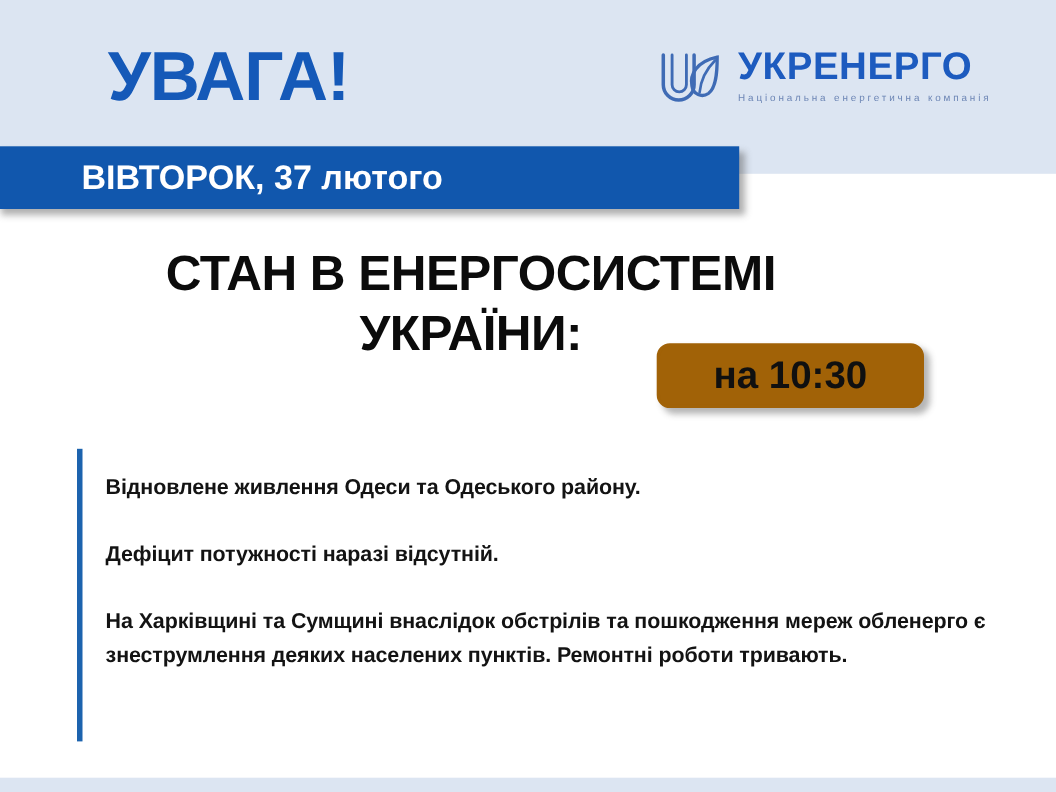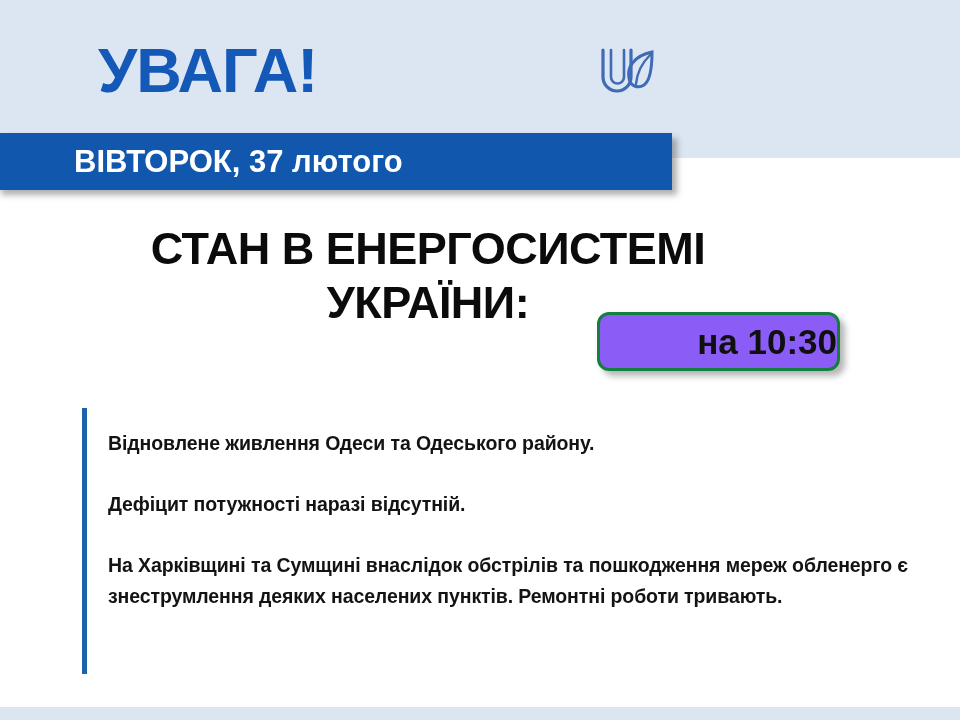--- a/index.html
+++ b/index.html
@@ -137,48 +137,47 @@
     text-align: center;
   }
 
   
   .time-badge {
     position: absolute;
     left: 597px;
     top: 312px;
     width: 243px;
     height: 59px;
-    background: #8b5cf6;
-    border: 3px solid #15803d;
+    background: #a16207;
+    border: 3px solid #a16207;
     border-radius: 12px;
     box-sizing: border-box;
     display: flex;
     align-items: center;
-    justify-content: flex-end;
+    justify-content: center;
     box-shadow: 5px 5px 6px rgba(90, 90, 90, 0.45);
   }
   .time-badge-text {
     font-size: 35px;
     line-height: 38px;
     font-weight: 700;
     color: #101010;
     white-space: nowrap;
     font-family: "Liberation Sans", "DejaVu Sans", sans-serif;
   }
 
   
   .body-block {
     position: absolute;
     left: 70px;
     top: 408px;
     width: 830px;
     height: 266px;
     border-left: 5px solid #1c63ae;
     box-sizing: border-box;
-    margin-left: 12px;
   }
   .paragraphs {
     padding-left: 21px;
     padding-top: 20px;
   }
   .para {
     font-size: 19.5px;
     line-height: 31px;
     font-weight: 700;
     color: #131313;
@@ -201,20 +200,24 @@
 
   <div class="logo">
     <span class="logo-mark">
       <svg viewBox="0 0 64 56" width="64" height="56" aria-hidden="true">
         <path d="M6 6 L6 33 A14 14 0 0 0 34 33 L34 6" fill="none" stroke="#3f6bb5" stroke-width="3.2" stroke-linecap="round"></path>
         <path d="M14 6 L14 33 A6.5 6.5 0 0 0 27 33 L27 6" fill="none" stroke="#3f6bb5" stroke-width="2.6" stroke-linecap="round"></path>
         <path d="M55 8 C36 12 30 24 32 34 C33 42 41 45 47 41 C54 36 55 22 55 8 Z" fill="none" stroke="#3f6bb5" stroke-width="3"></path>
         <path d="M53 11 C44 20 40 29 39 40" fill="none" stroke="#3f6bb5" stroke-width="2.4" stroke-linecap="round"></path>
       </svg>
     </span>
+    <span class="logo-text-wrap">
+      <span class="logo-word">УКРЕНЕРГО</span>
+      <span class="logo-tagline">Національна енергетична компанія</span>
+    </span>
   </div>
 
   <div class="date-banner">
     <span class="date-banner-text">ВІВТОРОК, 37 лютого</span>
   </div>
 
   <div class="headline">СТАН В ЕНЕРГОСИСТЕМІ УКРАЇНИ:</div>
 
   <div class="time-badge">
     <span class="time-badge-text">на 10:30</span>

